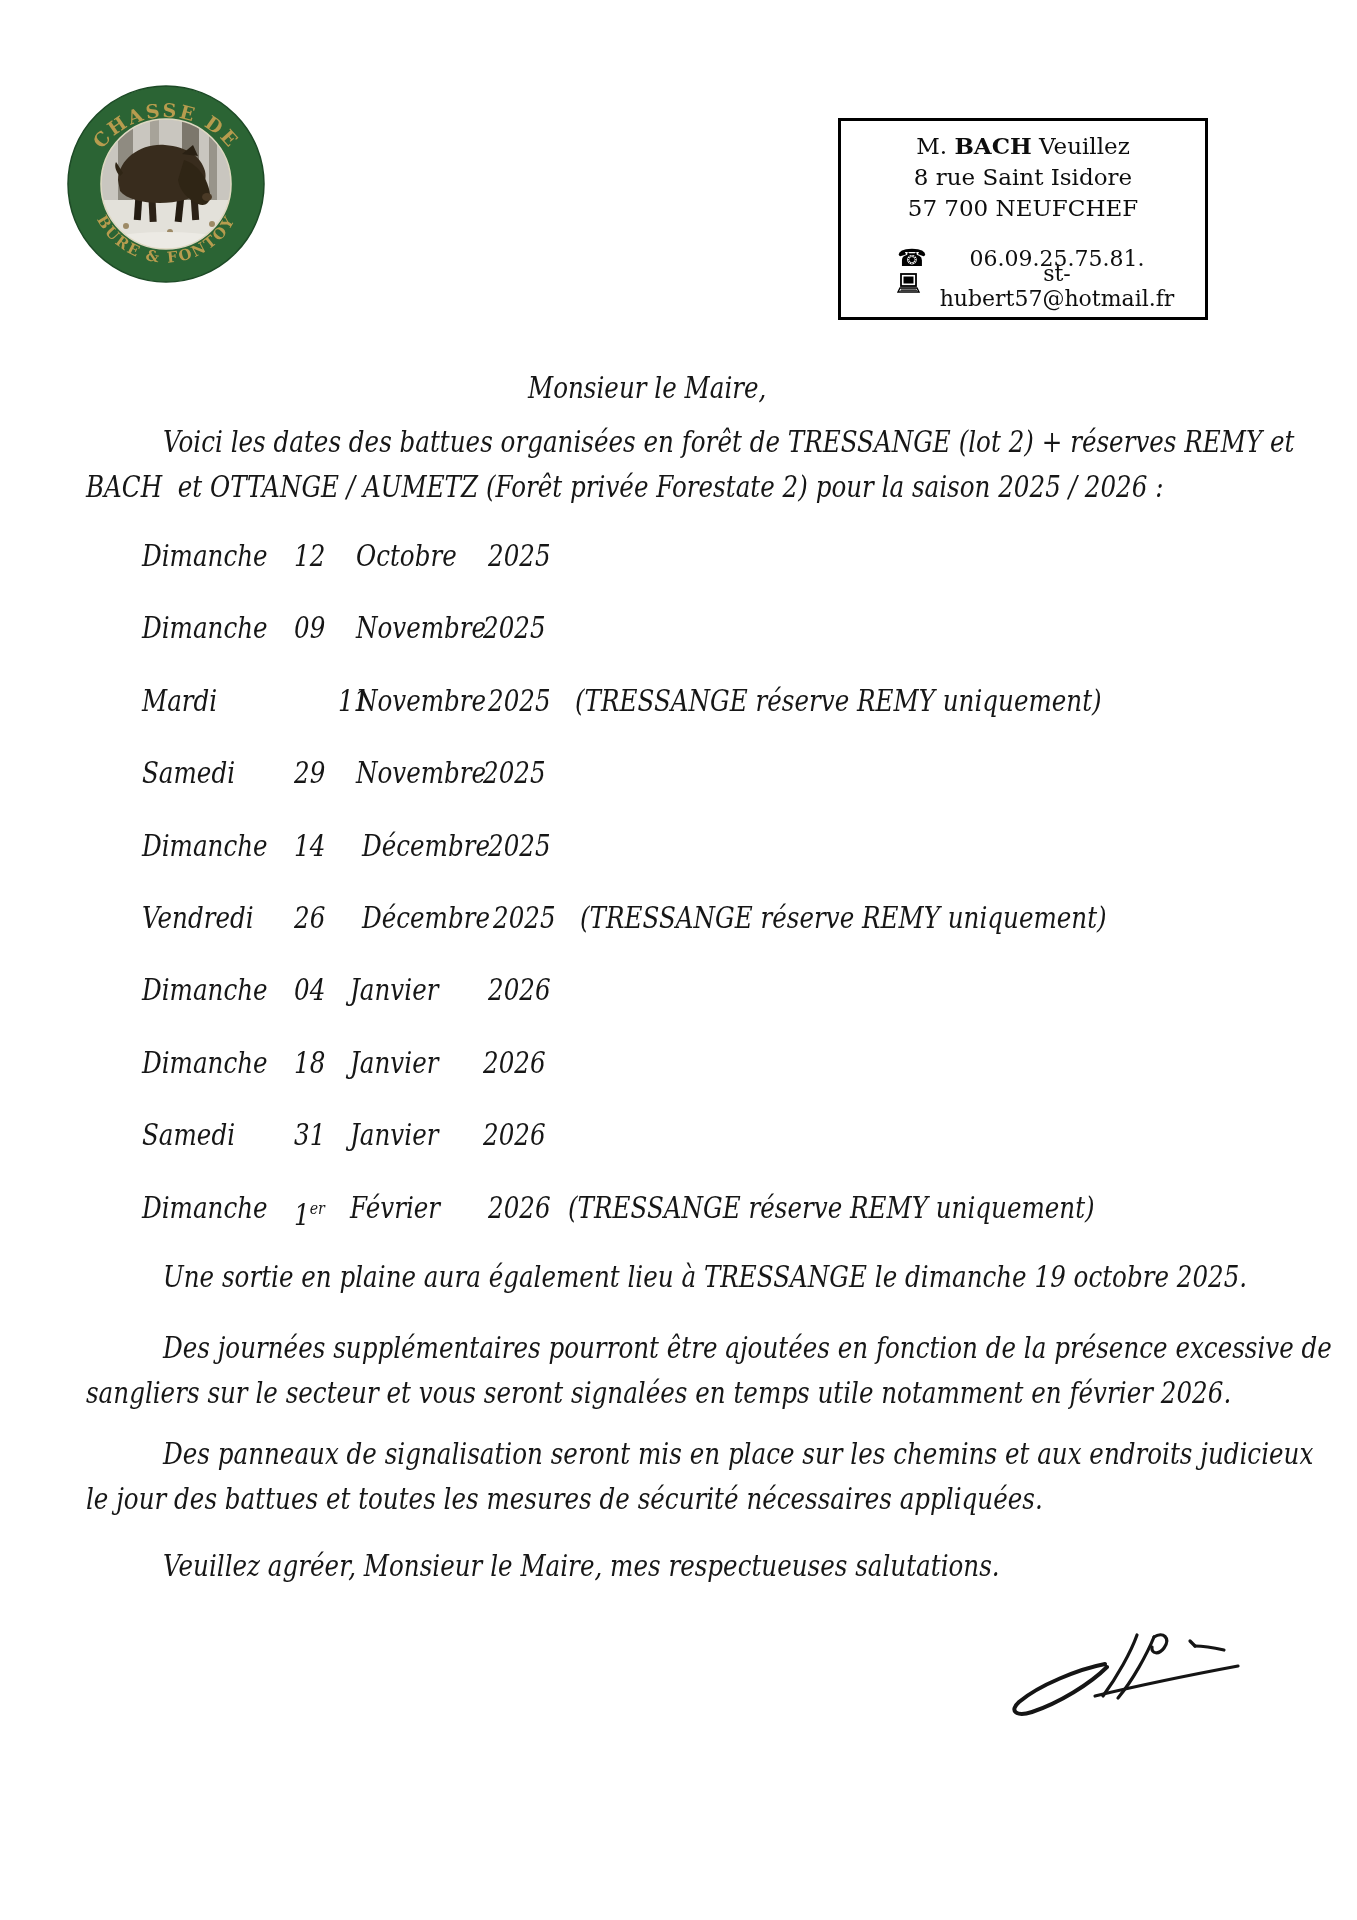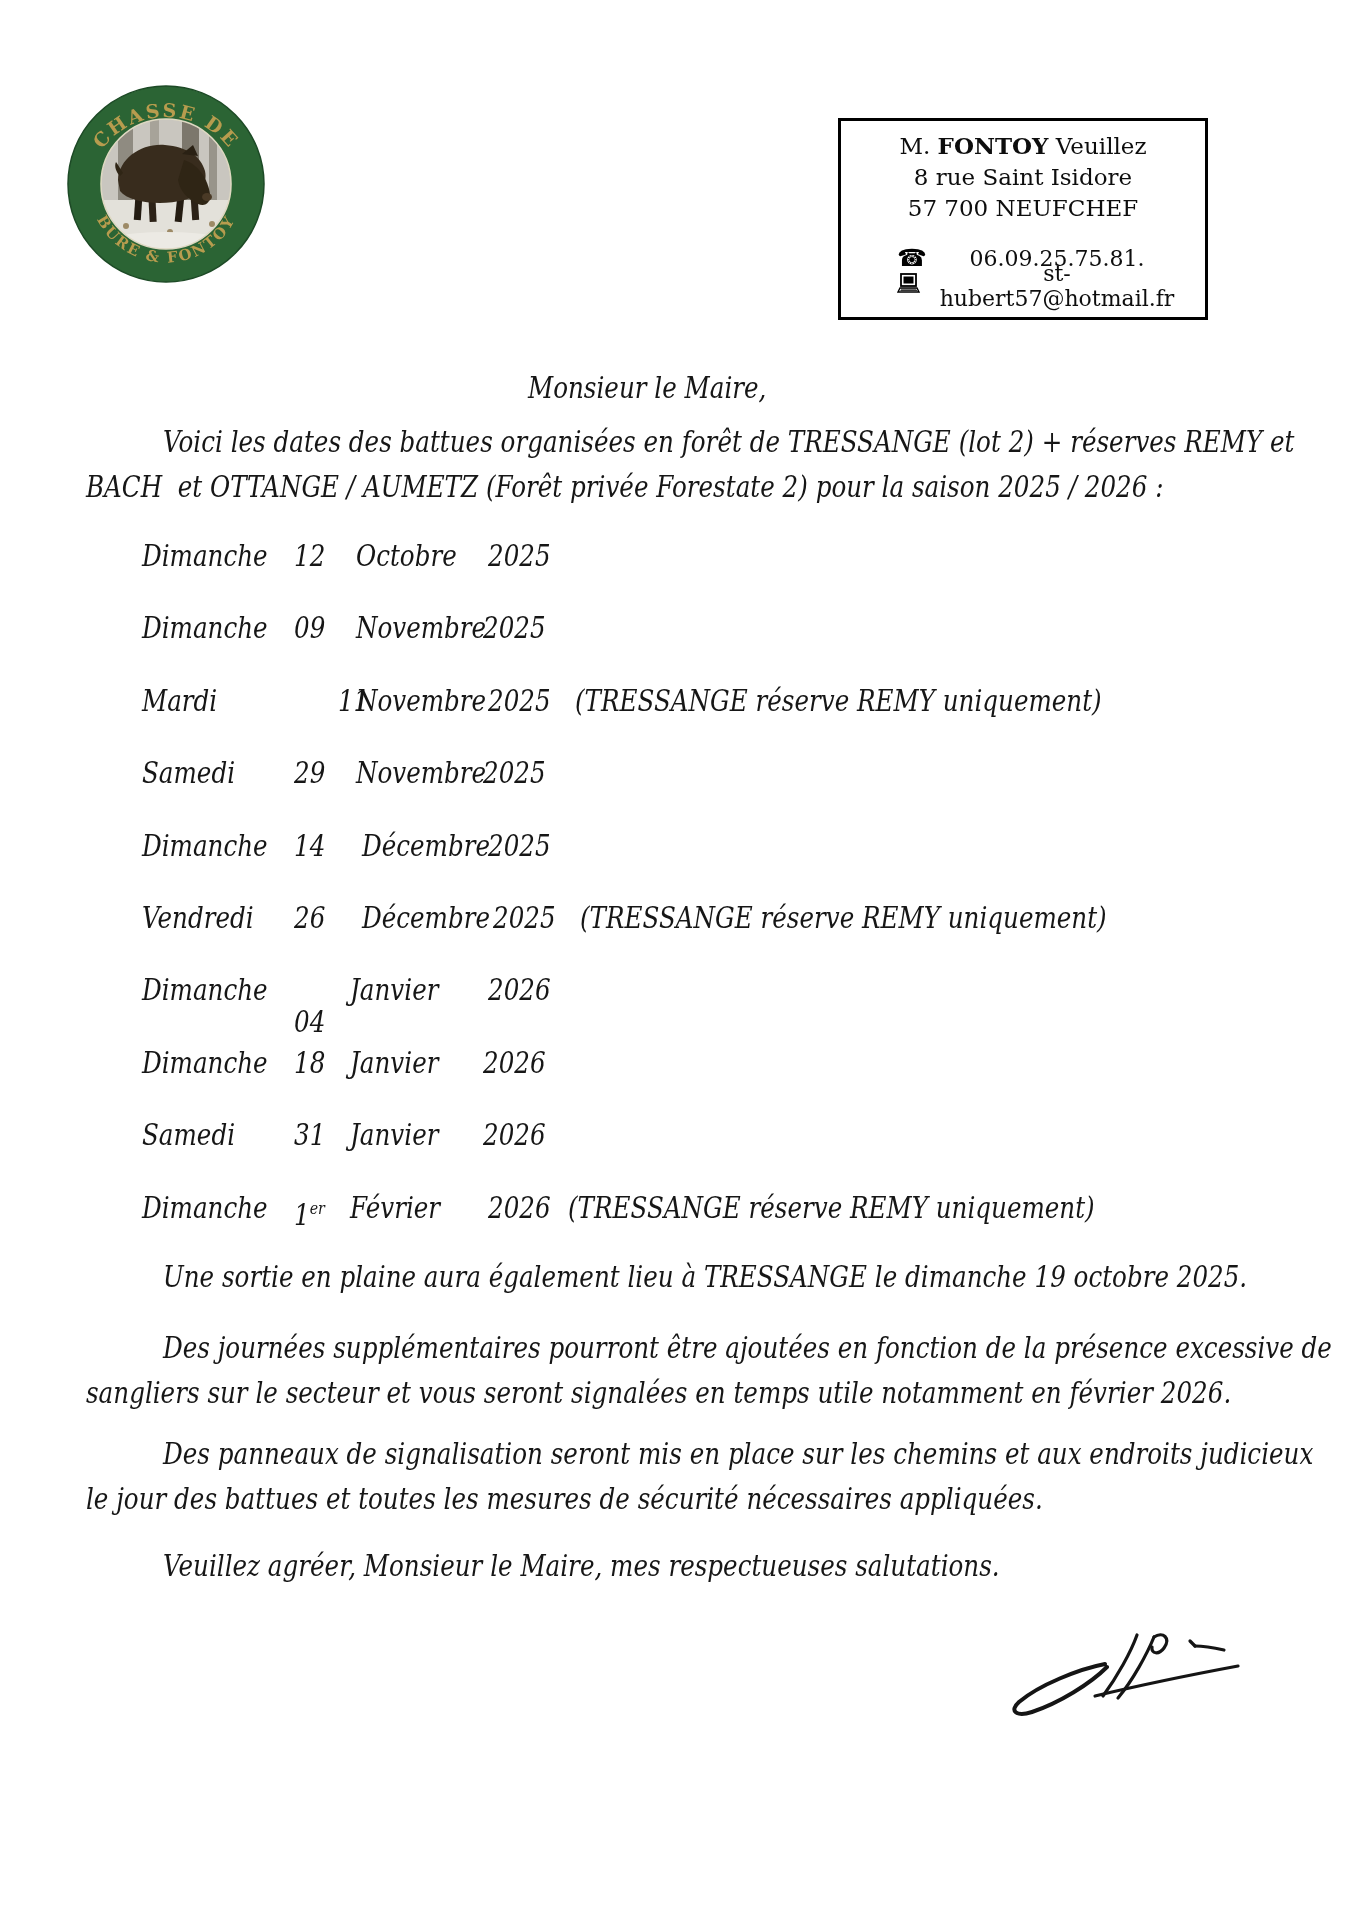--- a/index.html
+++ b/index.html
@@ -96,21 +96,21 @@
         <textPath href="#arcTop" startOffset="50%" text-anchor="middle">CHASSE DE</textPath>
       </text>
       <text font-family="DejaVu Serif, serif" font-size="15" font-weight="600" letter-spacing="2" fill="#b79c4e">
         <textPath href="#arcBottom" startOffset="50%" text-anchor="middle">BURE &amp; FONTOY</textPath>
       </text>
     </svg>
   </div>
 
   <div class="sender-box">
     <div class="sender-address">
-      <div><span>M.</span> <span class="sender-surname">FONTOY</span> <span>Veuillez</span></div>
+      <div><span>M.</span> <span class="sender-surname">BACH</span> <span>Veuillez</span></div>
       <div>8 rue Saint Isidore</div>
       <div>57 700 NEUFCHEF</div>
     </div>
     <div class="sender-contacts">
       <div class="contact-row">
         <span class="contact-icon phone-glyph">☎</span>
         <span class="contact-value">06.09.25.75.81.</span>
       </div>
       <div class="contact-row">
         <span class="contact-icon">
@@ -163,21 +163,21 @@
   </div>
   <div class="srow" style="top:900px;">
     <span class="row-cell" style="left:142px;"><span class="it">Vendredi</span></span>
     <span class="row-cell" style="left:294px;"><span class="it">26</span></span>
     <span class="row-cell" style="left:362px;"><span class="it">Décembre</span></span>
     <span class="row-cell" style="left:493px;"><span class="it">2025</span></span>
     <span class="row-cell" style="left:580px;"><span class="it">(TRESSANGE réserve REMY uniquement)</span></span>
   </div>
   <div class="srow" style="top:972px;">
     <span class="row-cell" style="left:142px;"><span class="it">Dimanche</span></span>
-    <span class="row-cell" style="left:294px;margin-top:32px;"><span class="it">04</span></span>
+    <span class="row-cell" style="left:294px;"><span class="it">04</span></span>
     <span class="row-cell" style="left:350px;"><span class="it">Janvier</span></span>
     <span class="row-cell" style="left:488px;"><span class="it">2026</span></span>
   </div>
   <div class="srow" style="top:1045px;">
     <span class="row-cell" style="left:142px;"><span class="it">Dimanche</span></span>
     <span class="row-cell" style="left:294px;"><span class="it">18</span></span>
     <span class="row-cell" style="left:350px;"><span class="it">Janvier</span></span>
     <span class="row-cell" style="left:483px;"><span class="it">2026</span></span>
   </div>
   <div class="srow" style="top:1117px;">

